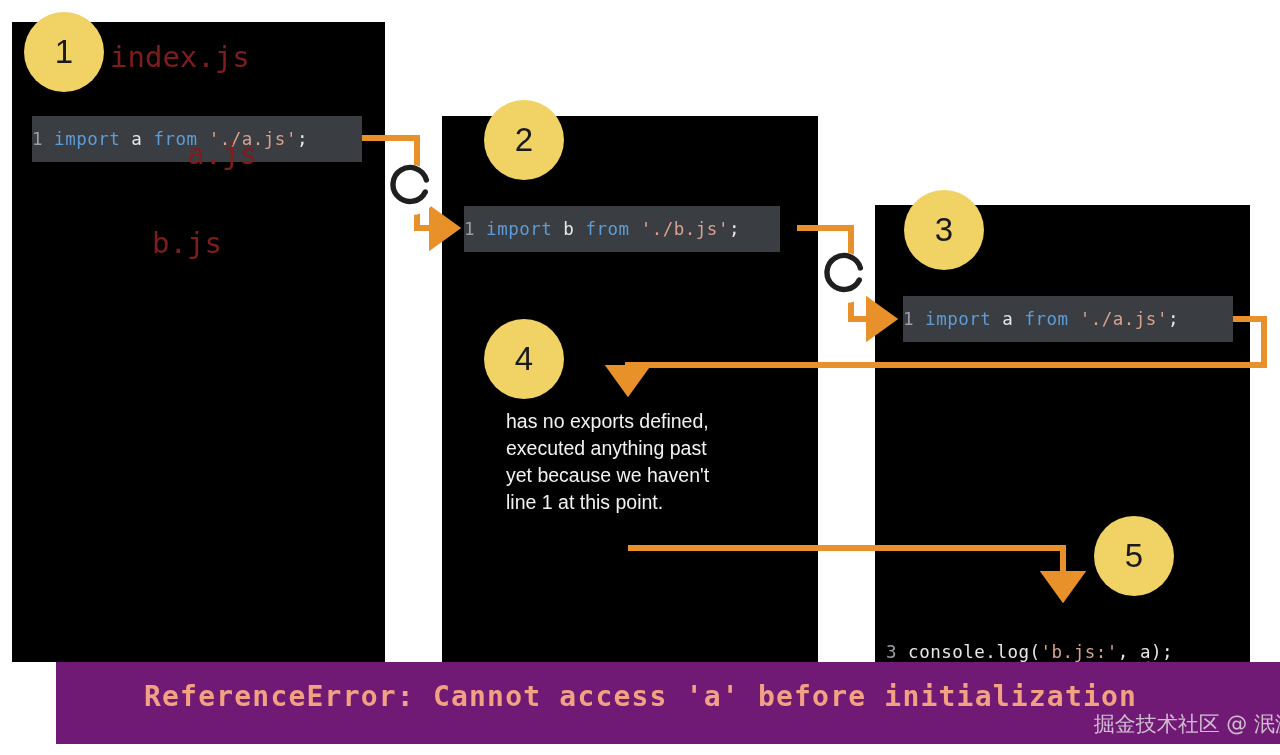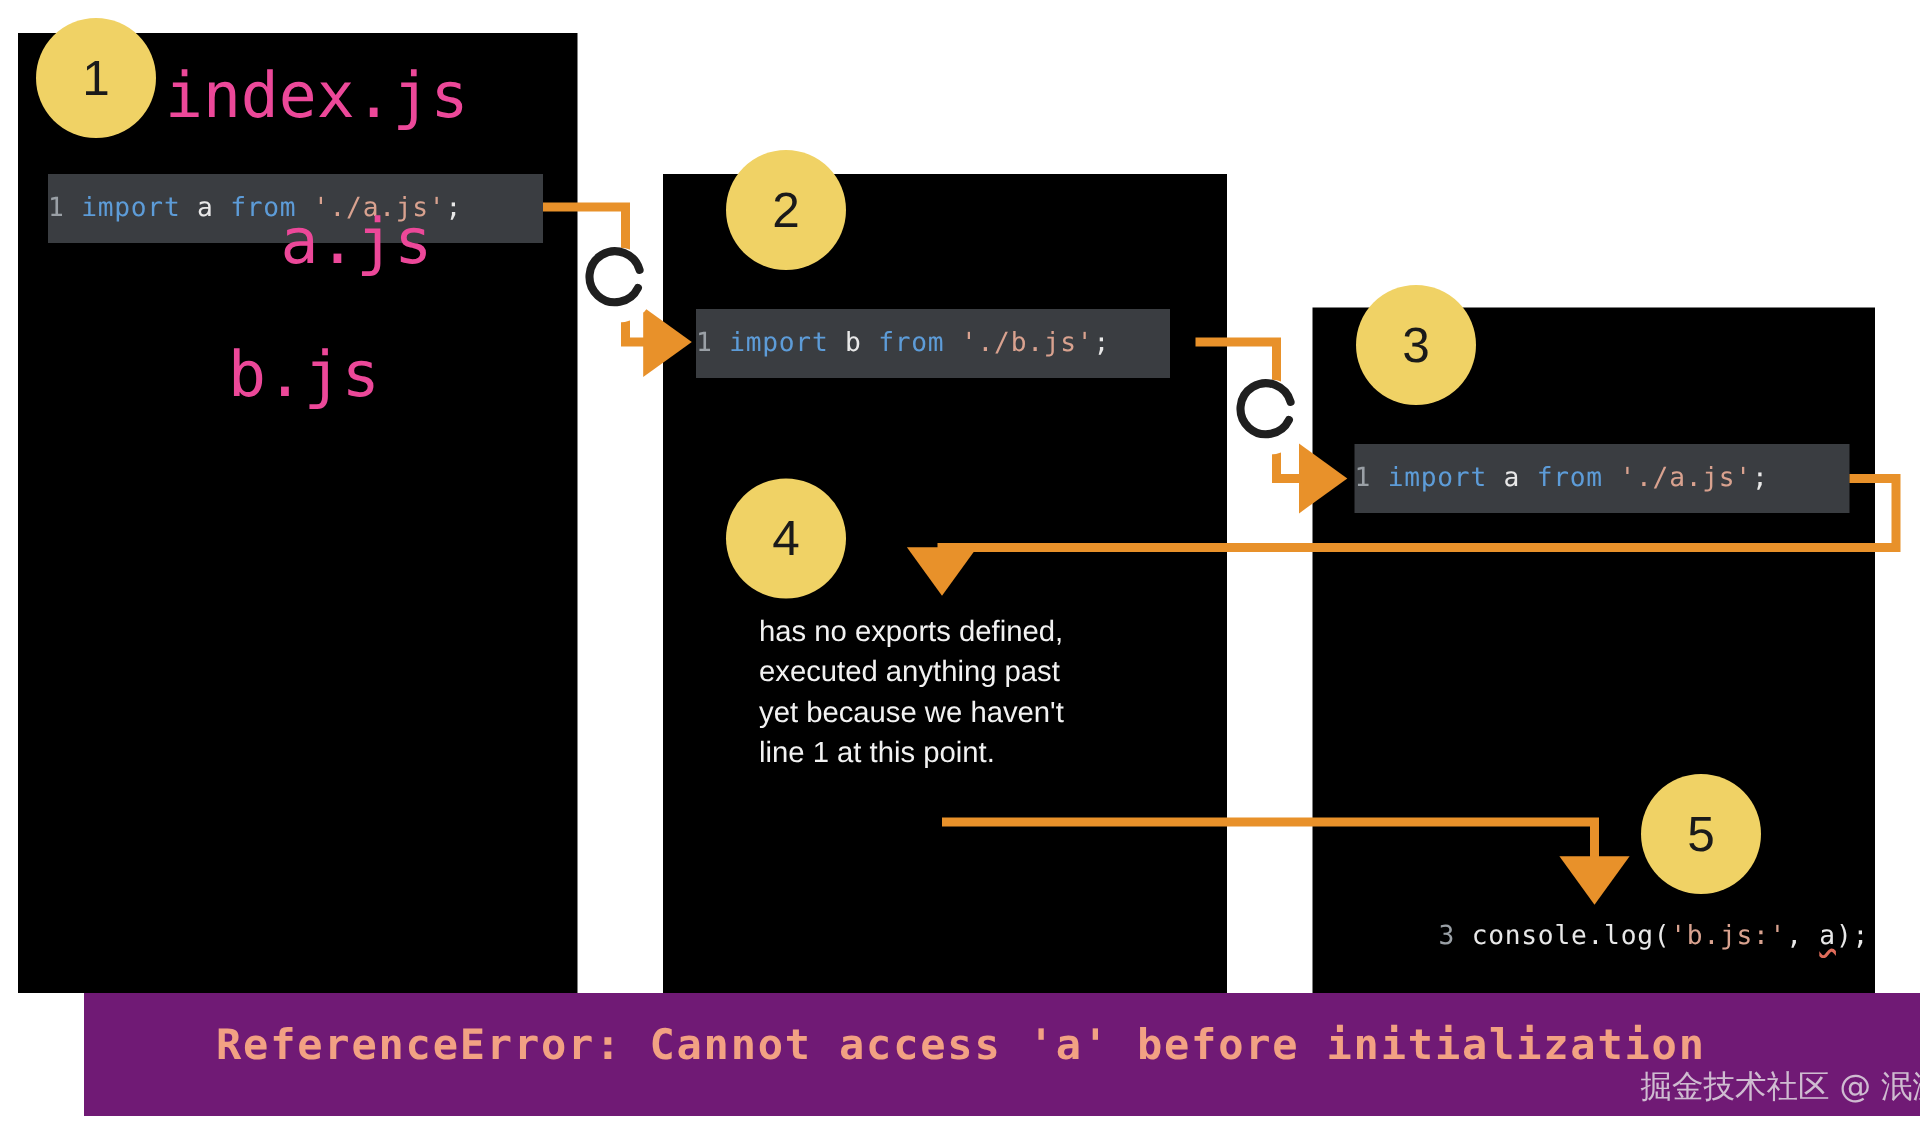--- a/index.html
+++ b/index.html
@@ -21,23 +21,23 @@
     position: absolute;
     background: #000000;
     box-sizing: border-box;
   }
   #panel-index { left: 12px;  top: 22px;  width: 373px; height: 640px; }
   #panel-a     { left: 442px; top: 116px; width: 376px; height: 546px; }
   #panel-b     { left: 875px; top: 205px; width: 375px; height: 457px; }
 
   .panel-title {
     position: absolute;
-    color: #ec4899;
+    color: #7f1d1d;
     font-family: "DejaVu Sans Mono", monospace;
-    font-size: 42px;
+    font-size: 29px;
     letter-spacing: 0px;
     white-space: nowrap;
     line-height: 1;
   }
   #title-index { left: 110px; top: 43px; }
   #title-a     { left: 156px; top: 140px; margin-left: 31px; }
   #title-b     { left: 152px; top: 229px; }
 
   
   .codeline {
@@ -48,21 +48,21 @@
     line-height: 46px;
     height: 46px;
     white-space: nowrap;
     box-sizing: border-box;
     letter-spacing: .5px;
   }
   .codeline.plain { background: transparent; }
   #code-index { left: 32px;  top: 116px; width: 330px; }
   #code-a     { left: 464px; top: 206px; width: 316px; }
   #code-b     { left: 903px; top: 296px; width: 330px; }
-  #code-b2    { left: 886px; top: 601px; width: 360px; text-align: right; }
+  #code-b2    { left: 886px; top: 629px; width: 360px; }
 
   .ln   { color: #9aa0a6; }
   .kw   { color: #5d9cd8; }
   .id   { color: #e8e8e8; }
   .str  { color: #d9a28f; }
   .punc { color: #e8e8e8; }
   .err-underline {
     color: #e8e8e8;
     text-decoration: underline wavy #e06c5a;
     text-decoration-thickness: 1.5px;

